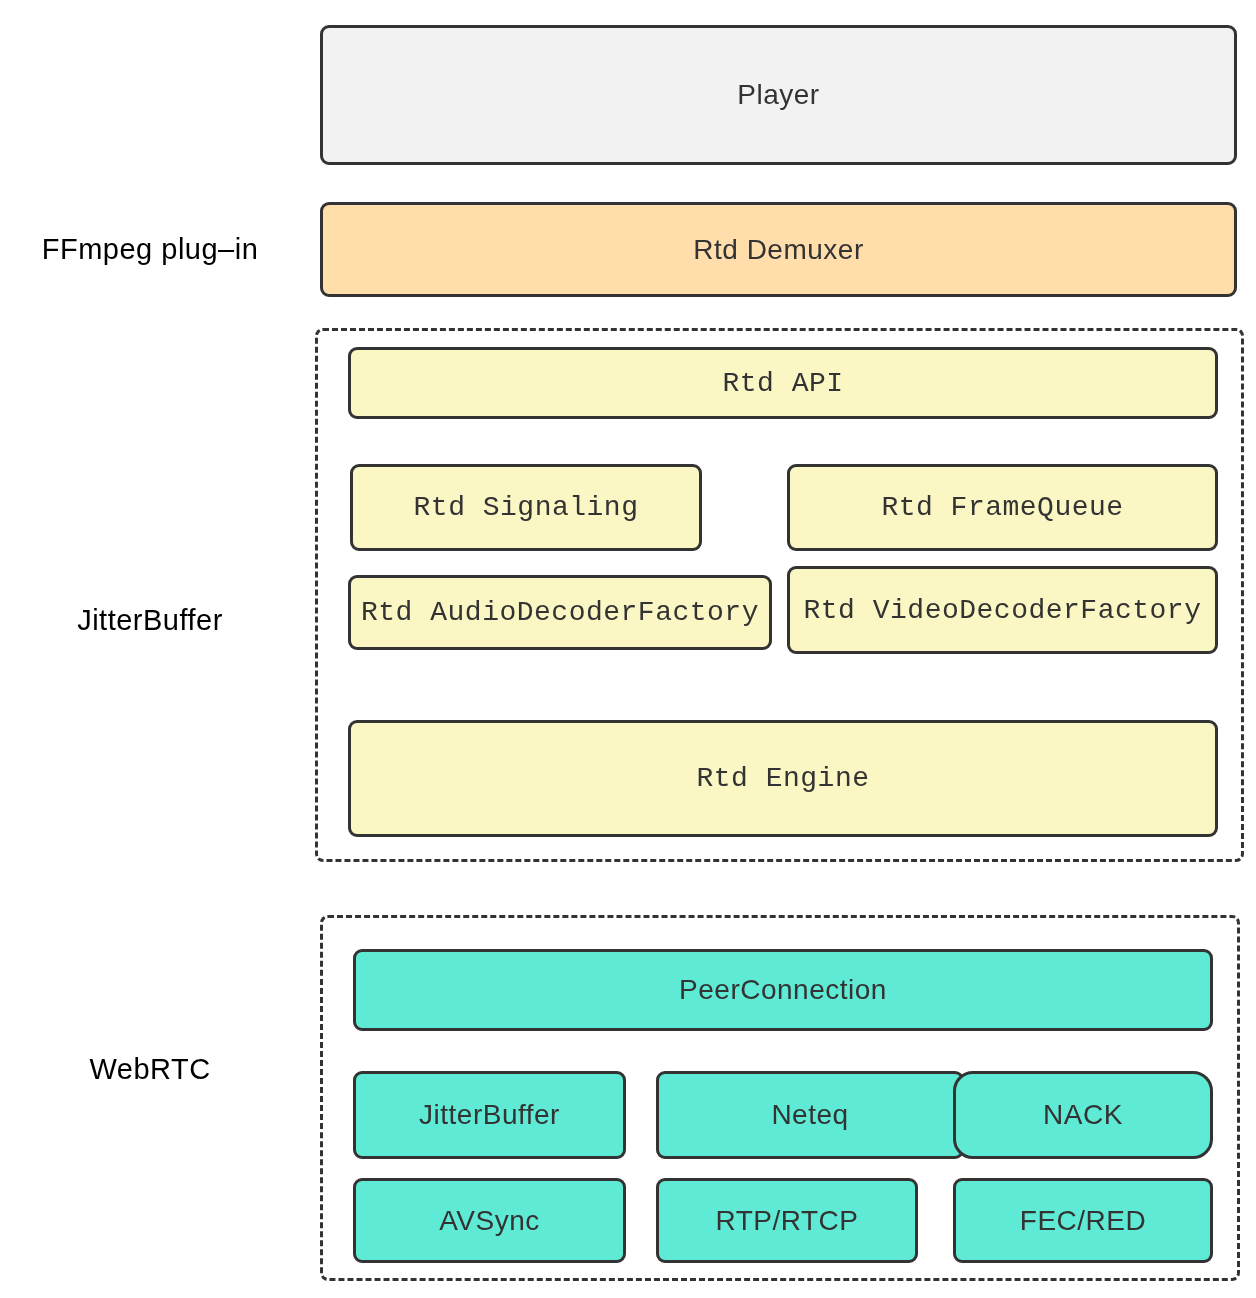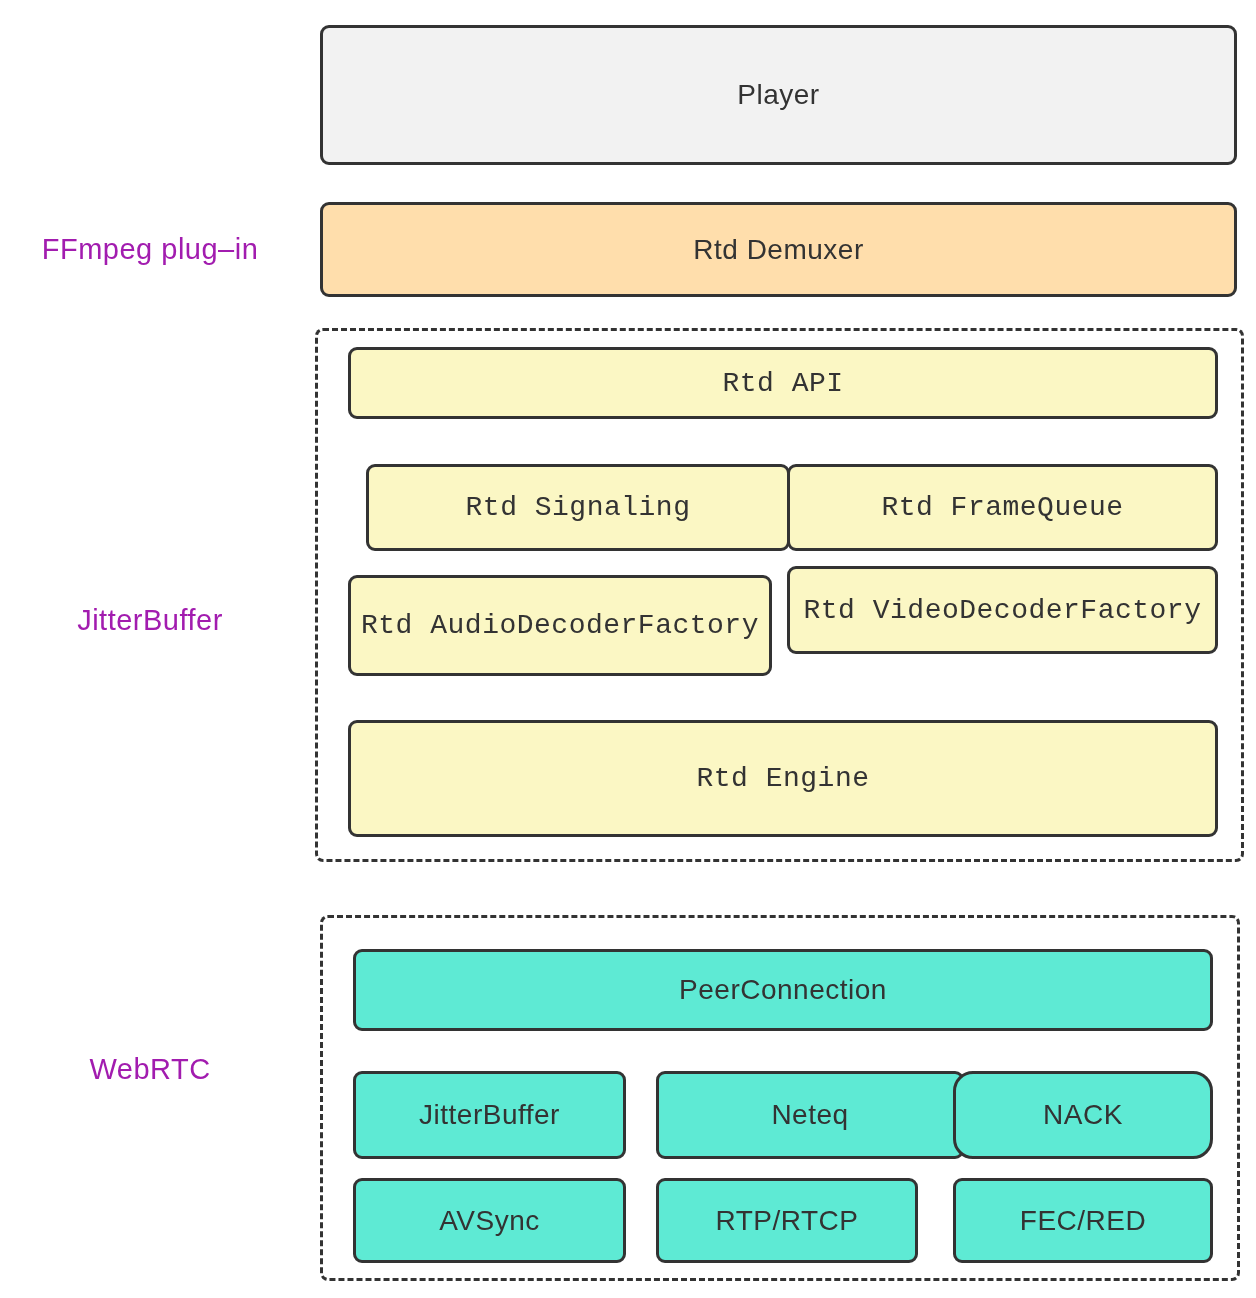--- a/index.html
+++ b/index.html
@@ -18,21 +18,21 @@
   }
   .side-label {
     position: absolute;
     left: 0;
     width: 300px;
     display: flex;
     align-items: center;
     justify-content: center;
     font-size: 29px;
     letter-spacing: 0.5px;
-    color: #a21caf;
+    color: #000000;
   }
   .label-ffmpeg   { top: 202px;  height: 95px;  }
   .label-rtdengine{ top: 560px;  height: 120px; }
   .label-webrtc   { top: 1012px; height: 115px; }
 
   .box {
     position: absolute;
     box-sizing: border-box;
     border: 3px solid #333333;
     border-radius: 9px;
@@ -57,23 +57,23 @@
     box-sizing: border-box;
     border: 3px dashed #333333;
     border-radius: 8px;
     background: transparent;
   }
   .group1 { left: 315px; top: 328px; width: 929px; height: 534px; font-family: Liberation Mono, monospace; }
   .group2 { left: 320px; top: 915px; width: 920px; height: 366px; }
 
   
   .g1-api       { left: 30px;  top: 16px;  width: 870px; height: 72px;  }
-  .g1-signaling { left: 48px;  top: 133px; width: 424px; height: 87px;  }
+  .g1-signaling { left: 32px;  top: 133px; width: 352px; height: 87px;  }
   .g1-framequeue{ left: 469px; top: 133px; width: 431px; height: 87px;  }
-  .g1-audio     { left: 30px;  top: 244px; width: 424px; height: 101px; }
+  .g1-audio     { left: 30px;  top: 244px; width: 424px; height: 75px; }
   .g1-video     { left: 469px; top: 235px; width: 431px; height: 88px; }
   .g1-engine    { left: 30px;  top: 389px; width: 870px; height: 117px; }
 
   
   .g2-peer   { left: 30px;  top: 31px;  width: 860px; height: 82px; }
   .g2-jitter { left: 30px;  top: 153px; width: 273px; height: 88px; }
   .g2-neteq  { left: 333px; top: 153px; width: 308px; height: 88px; }
   .g2-nack   { left: 630px; top: 153px; width: 260px; height: 88px; border-radius: 20px; }
   .g2-avsync { left: 30px;  top: 260px; width: 273px; height: 85px; }
   .g2-rtp    { left: 333px; top: 260px; width: 262px; height: 85px; }

